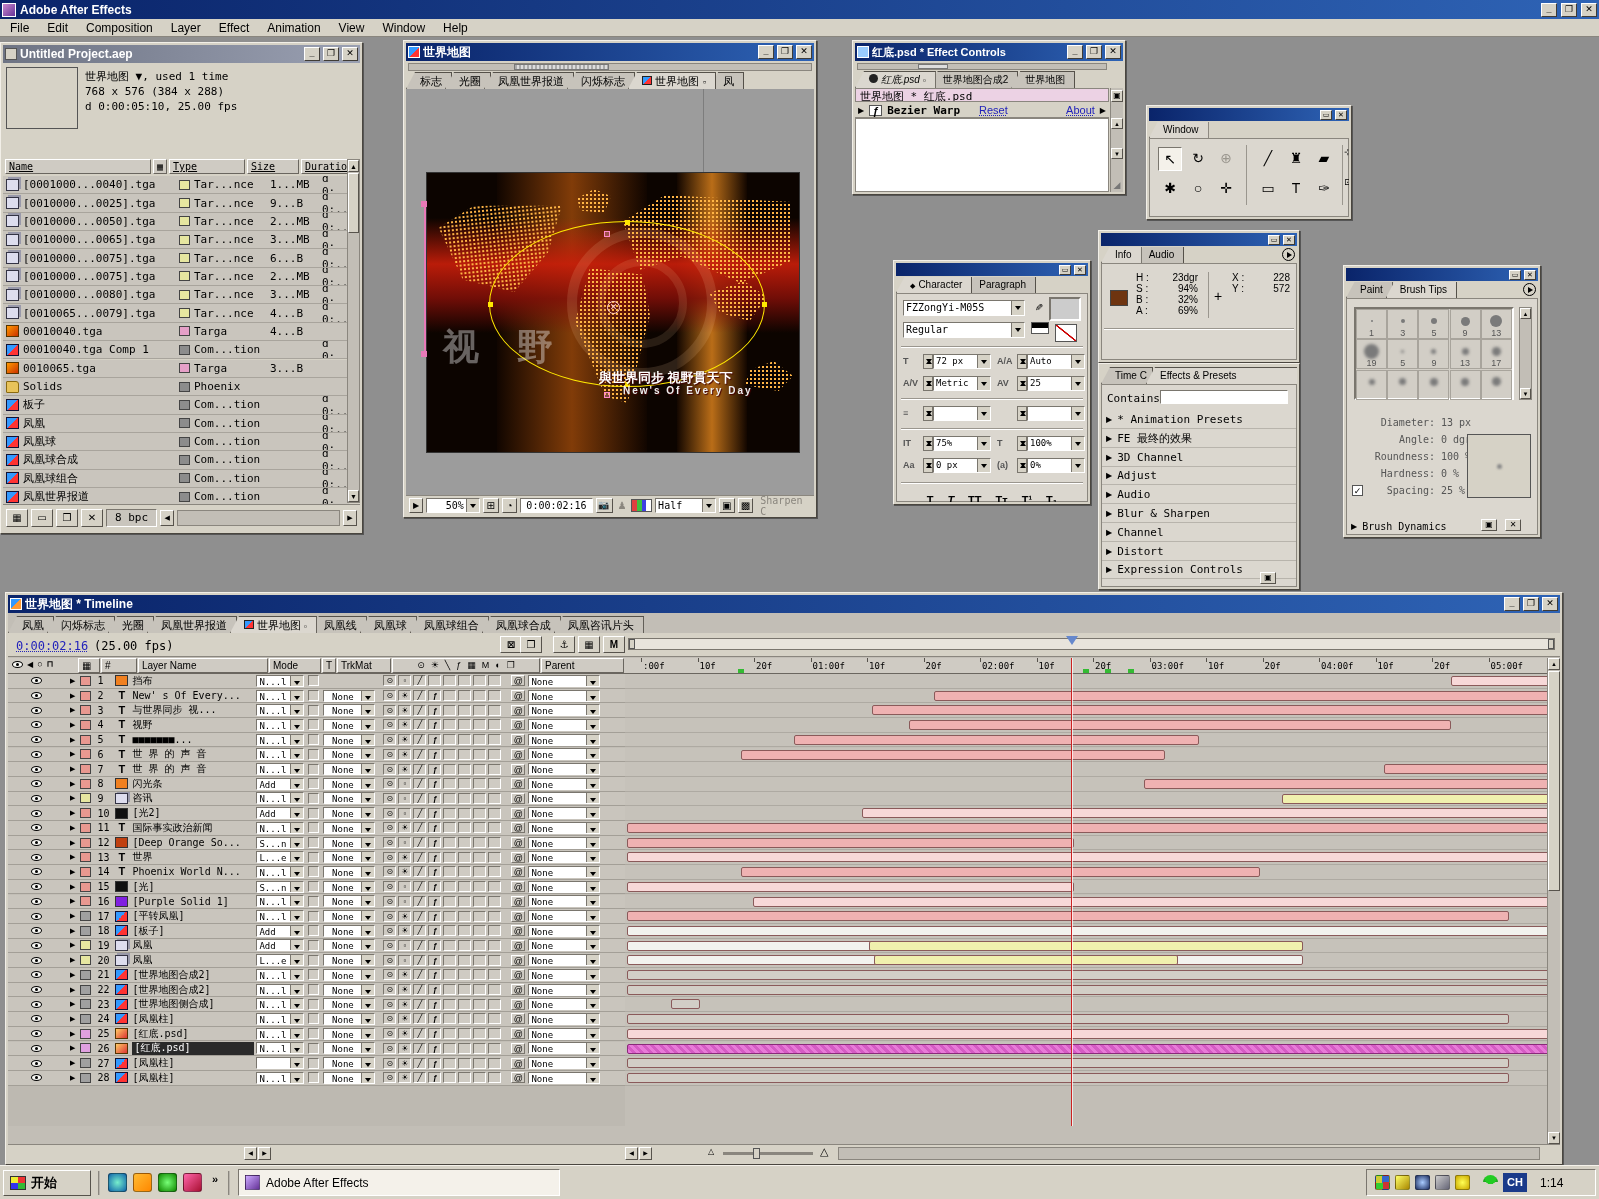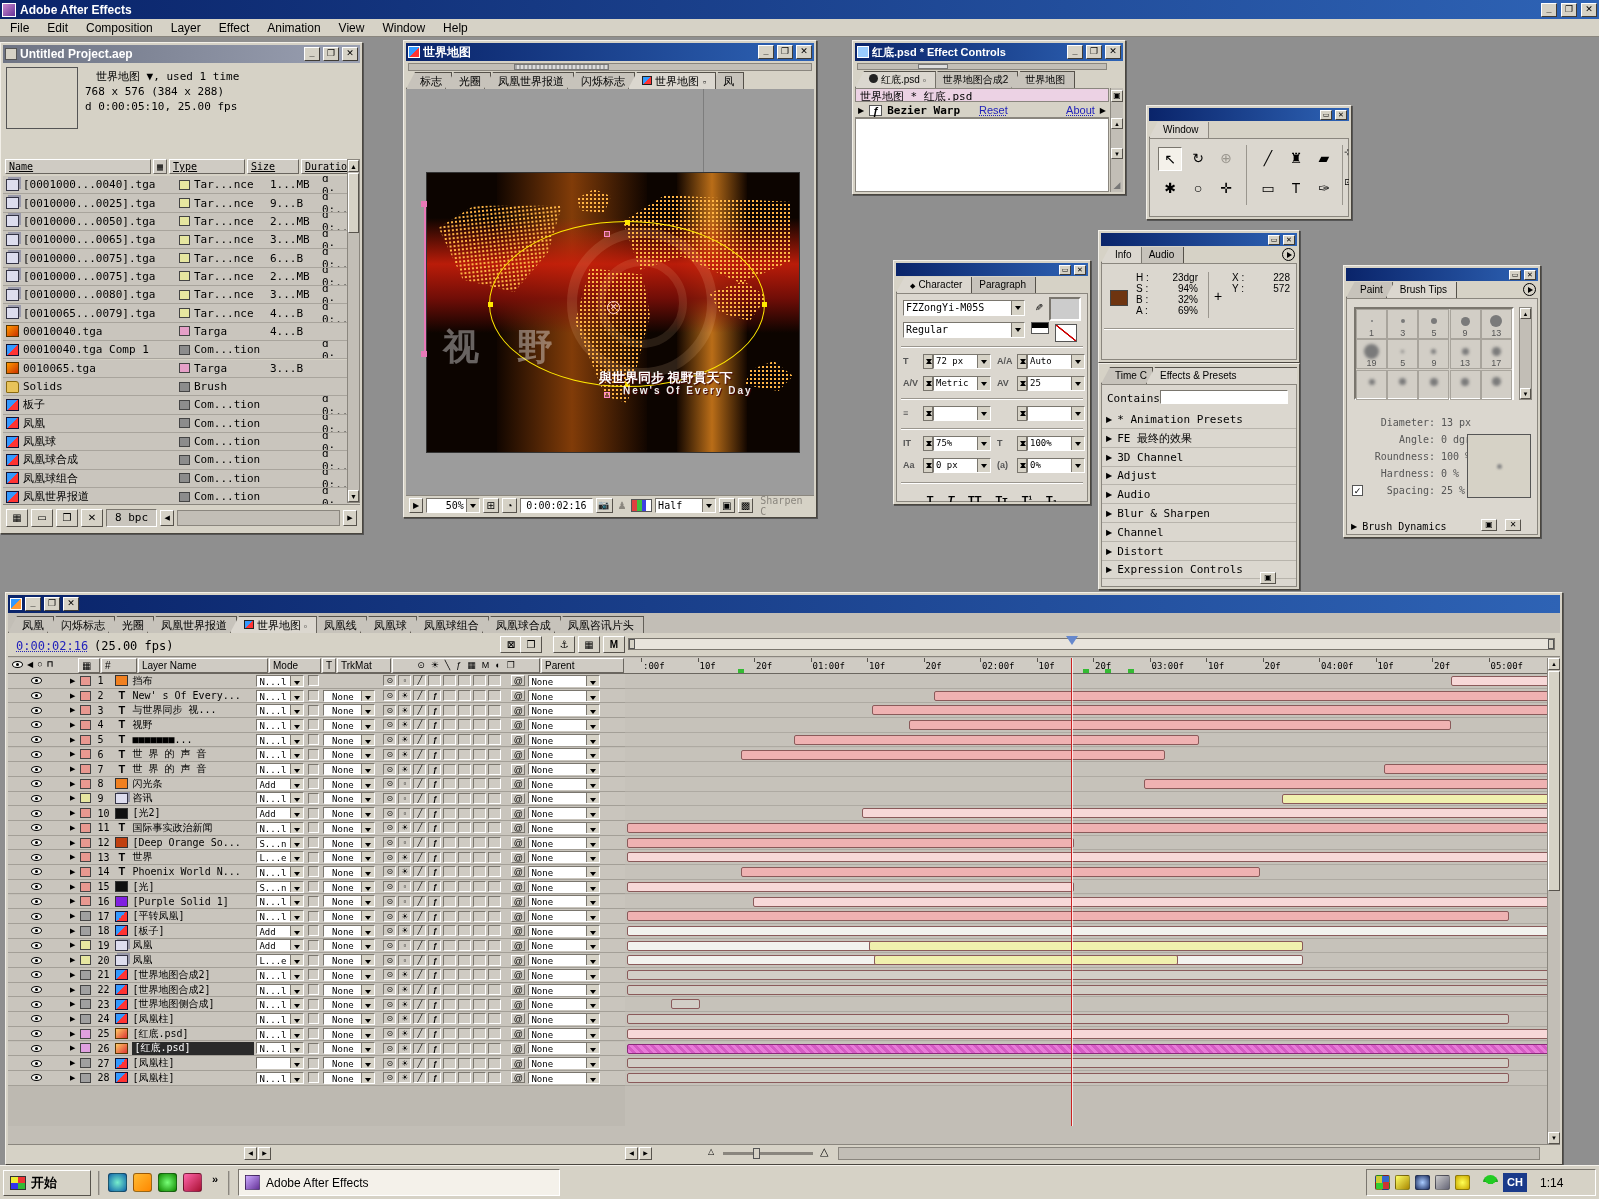--- a/index.html
+++ b/index.html
@@ -67,21 +67,21 @@
   <div class="win" id="projwin" style="left:0;top:42px;width:363px;height:492px;">
     <div class="ttl inact">
       <span style="width:12px;height:12px;background:#d6d2c6;border:1px solid #555;flex:none;"></span>
       <span class="grow">Untitled Project.aep</span>
       <span class="sysb">_</span>
       <span class="sysb">❐</span>
       <span class="sysb">✕</span>
     </div>
     <div class="abs" id="projbody" style="left:2px;top:20px;right:2px;bottom:2px;overflow:hidden;">
         <div style="position: absolute; left: 3px; top: 4px; width: 72px; height: 62px; border: 1px solid rgb(85, 85, 85); background-blend-mode: multiply;"></div>
-        <div class="mono" style="position: absolute; left: 82px; top: 6px; font-size: 11px; margin-left: 11px;">世界地图 ▼, used 1 time</div>
+        <div class="mono" style="position: absolute; left: 82px; top: 6px; font-size: 11px;">世界地图 ▼, used 1 time</div>
         <div class="mono" style="position: absolute; left: 82px; top: 22px; font-size: 11px;">768 x 576   (384 x 288)</div>
         <div class="mono" style="position: absolute; left: 82px; top: 37px; font-size: 11px;">d 0:00:05:10, 25.00 fps</div>
         <div class="hdrcell" style="left: 2px; top: 96px; width: 146px; font-family: &quot;DejaVu Sans Mono&quot;, monospace; text-decoration: underline;">Name</div>
         <div class="hdrcell" style="left: 150px; top: 96px; width: 14px; font-family: &quot;DejaVu Sans Mono&quot;, monospace;">▦</div>
         <div class="hdrcell" style="left: 166px; top: 96px; width: 76px; font-family: &quot;DejaVu Sans Mono&quot;, monospace; text-decoration: underline;">Type</div>
         <div class="hdrcell" style="left: 244px; top: 96px; width: 52px; font-family: &quot;DejaVu Sans Mono&quot;, monospace; text-decoration: underline;">Size</div>
         <div class="hdrcell" style="left: 298px; top: 96px; width: 48px; font-family: &quot;DejaVu Sans Mono&quot;, monospace; text-decoration: underline;">Duration</div>
         <div class="lrow-sep" style="position: absolute; left: 0px; top: 113px; width: 346px; height: 18.35px; background: rgb(201, 197, 189); display: flex; align-items: center; gap: 4px; padding-left: 3px; overflow: hidden;">
           <div style="width: 13px; height: 12px; flex: 0 0 auto; border: 1px solid rgb(51, 51, 68); background: rgb(221, 221, 238); box-shadow: rgb(153, 153, 170) 2px -2px 0px;"></div>
           <div class="mono" style="width: 152px; flex: 0 0 auto; font-size: 11px; white-space: nowrap; overflow: hidden;">[0001000...0040].tga</div>
@@ -167,21 +167,21 @@
           <div class="mono" style="width: 152px; flex: 0 0 auto; font-size: 11px; white-space: nowrap; overflow: hidden;">0010065.tga</div>
           <div style="width: 11px; height: 10px; flex: 0 0 auto; border: 1px solid rgb(68, 68, 68); background: rgb(230, 160, 200);"></div>
           <div class="mono" style="width: 72px; flex: 0 0 auto; font-size: 11px; overflow: hidden;">Targa</div>
           <div class="mono" style="width: 48px; flex: 0 0 auto; font-size: 11px;">3...B</div>
           <div class="mono" style="flex: 1 1 0%; font-size: 11px;"></div>
         </div>
         <div class="lrow-sep" style="position: absolute; left: 0px; top: 314.85px; width: 346px; height: 18.35px; background: rgb(201, 197, 189); display: flex; align-items: center; gap: 4px; padding-left: 3px; overflow: hidden;">
           <div style="width: 13px; height: 12px; flex: 0 0 auto; background: rgb(232, 195, 90); border: 1px solid rgb(138, 106, 16); border-radius: 1px 3px 1px 1px;"></div>
           <div class="mono" style="width: 152px; flex: 0 0 auto; font-size: 11px; white-space: nowrap; overflow: hidden;">Solids</div>
           <div style="width: 11px; height: 10px; flex: 0 0 auto; border: 1px solid rgb(68, 68, 68); background: rgb(140, 140, 140);"></div>
-          <div class="mono" style="width: 72px; flex: 0 0 auto; font-size: 11px; overflow: hidden;">Brush</div>
+          <div class="mono" style="width: 72px; flex: 0 0 auto; font-size: 11px; overflow: hidden;">Phoenix</div>
           <div class="mono" style="width: 48px; flex: 0 0 auto; font-size: 11px;"></div>
           <div class="mono" style="flex: 1 1 0%; font-size: 11px;"></div>
         </div>
         <div class="lrow-sep" style="position: absolute; left: 0px; top: 333.2px; width: 346px; height: 18.35px; background: rgb(201, 197, 189); display: flex; align-items: center; gap: 4px; padding-left: 3px; overflow: hidden;">
           <div style="width: 13px; height: 12px; flex: 0 0 auto; background: linear-gradient(135deg, rgb(51, 153, 255) 50%, rgb(255, 51, 51) 50%); border: 1px solid rgb(17, 17, 51);"></div>
           <div class="mono" style="width: 152px; flex: 0 0 auto; font-size: 11px; white-space: nowrap; overflow: hidden;">板子</div>
           <div style="width: 11px; height: 10px; flex: 0 0 auto; border: 1px solid rgb(68, 68, 68); background: rgb(140, 140, 140);"></div>
           <div class="mono" style="width: 72px; flex: 0 0 auto; font-size: 11px; overflow: hidden;">Com...tion</div>
           <div class="mono" style="width: 48px; flex: 0 0 auto; font-size: 11px;"></div>
           <div class="mono" style="flex: 1 1 0%; font-size: 11px;">d 0:...5:1</div>
@@ -337,21 +337,21 @@
       <span class="grow" style="font-size:11px;">红底.psd * Effect Controls</span>
       <span class="sysb">_</span>
       <span class="sysb">❐</span>
       <span class="sysb">✕</span>
     </div>
     <div class="abs" id="fxbody" style="left:2px;top:20px;right:2px;bottom:2px;overflow:hidden;">
         <div style="position: absolute; left: 2px; top: 2px; right: 16px; height: 7px; background: rgb(194, 190, 182); border: 1px solid rgb(138, 134, 126);">
           <div style="position: absolute; left: 60px; width: 30px; top: 0px; height: 5px; background: rgb(221, 221, 221); border: 1px solid rgb(119, 119, 119);"></div>
         </div>
         <div class="tabbar" style="left: 0px; top: 10px; right: 0px; height: 17px;">
-          <div class="tab active" style="font-size: 10px;"><span style="display: inline-block; width: 9px; height: 9px; background: rgb(34, 34, 34); border-radius: 50%; margin-right: 3px;"></span><span>红底.psd</span><span style="margin-left: 3px; font-size: 8px;">▫</span></div>
+          <div class="tab active" style="font-size: 10px; font-style: italic;"><span style="display: inline-block; width: 9px; height: 9px; background: rgb(34, 34, 34); border-radius: 50%; margin-right: 3px;"></span><span>红底.psd</span><span style="margin-left: 3px; font-size: 8px;">▫</span></div>
           <div class="tab" style="font-size: 10px;"><span>世界地图合成2</span></div>
           <div class="tab" style="font-size: 10px;"><span>世界地图</span></div>
         </div>
         <div style="position: absolute; left: 0px; top: 27px; right: 14px; height: 14px; background: rgb(236, 210, 228); border: 1px solid rgb(138, 134, 126); font-size: 11px; padding: 0px 4px; white-space: nowrap; overflow: hidden; font-family: &quot;DejaVu Sans Mono&quot;, monospace;">世界地图 * 红底.psd</div>
         <div style="position: absolute; left: 0px; top: 42px; right: 14px; height: 15px; background: rgb(214, 210, 198); border-bottom: 1px solid rgb(138, 134, 126); display: flex; align-items: center; gap: 5px; padding: 0px 3px; font-size: 11px;">
           <span style="font-size: 8px;">▶</span>
           <span style="width: 13px; height: 11px; border: 1px solid rgb(85, 85, 85); background: rgb(255, 255, 255); text-align: center; line-height: 10px; font-weight: bold; font-style: italic;">ƒ</span>
           <span class="mono" style="font-weight: bold;">Bezier Warp</span>
           <span class="link" style="margin-left: 14px;">Reset</span>
           <span style="flex: 1 1 0%;"></span>
@@ -694,20 +694,21 @@
           </div>
           <div class="sb" style="position: absolute; right: 40px; bottom: 3px; width: 16px; height: 12px; font-size: 8px; line-height: 10px;">▣</div>
           <div class="sb" style="position: absolute; right: 16px; bottom: 3px; width: 16px; height: 12px; font-size: 8px; line-height: 10px;">✕</div>
         </div>
       </div>
   </div>
 
   <div class="win" id="tlwin" style="left:5px;top:592px;width:1558px;height:573px;">
     <div class="ttl">
       <span style="width:12px;height:12px;background:linear-gradient(135deg,#39f 50%,#f93 50%);border:1px solid #fff;flex:none;"></span>
+      <span class="grow">世界地图 * Timeline</span>
       <span class="sysb">_</span>
       <span class="sysb">❐</span>
       <span class="sysb">✕</span>
     </div>
     <div class="abs" id="tlbody" style="left:2px;top:20px;right:2px;bottom:2px;overflow:hidden;background:#c2beb6;">
         <div class="tabbar" style="left: 0px; top: 2px; right: 0px; height: 18px;">
           <div class="tab"><span>凤凰</span></div>
           <div class="tab"><span>闪烁标志</span></div>
           <div class="tab"><span>光圈</span></div>
           <div class="tab"><span>凤凰世界报道</span></div>

